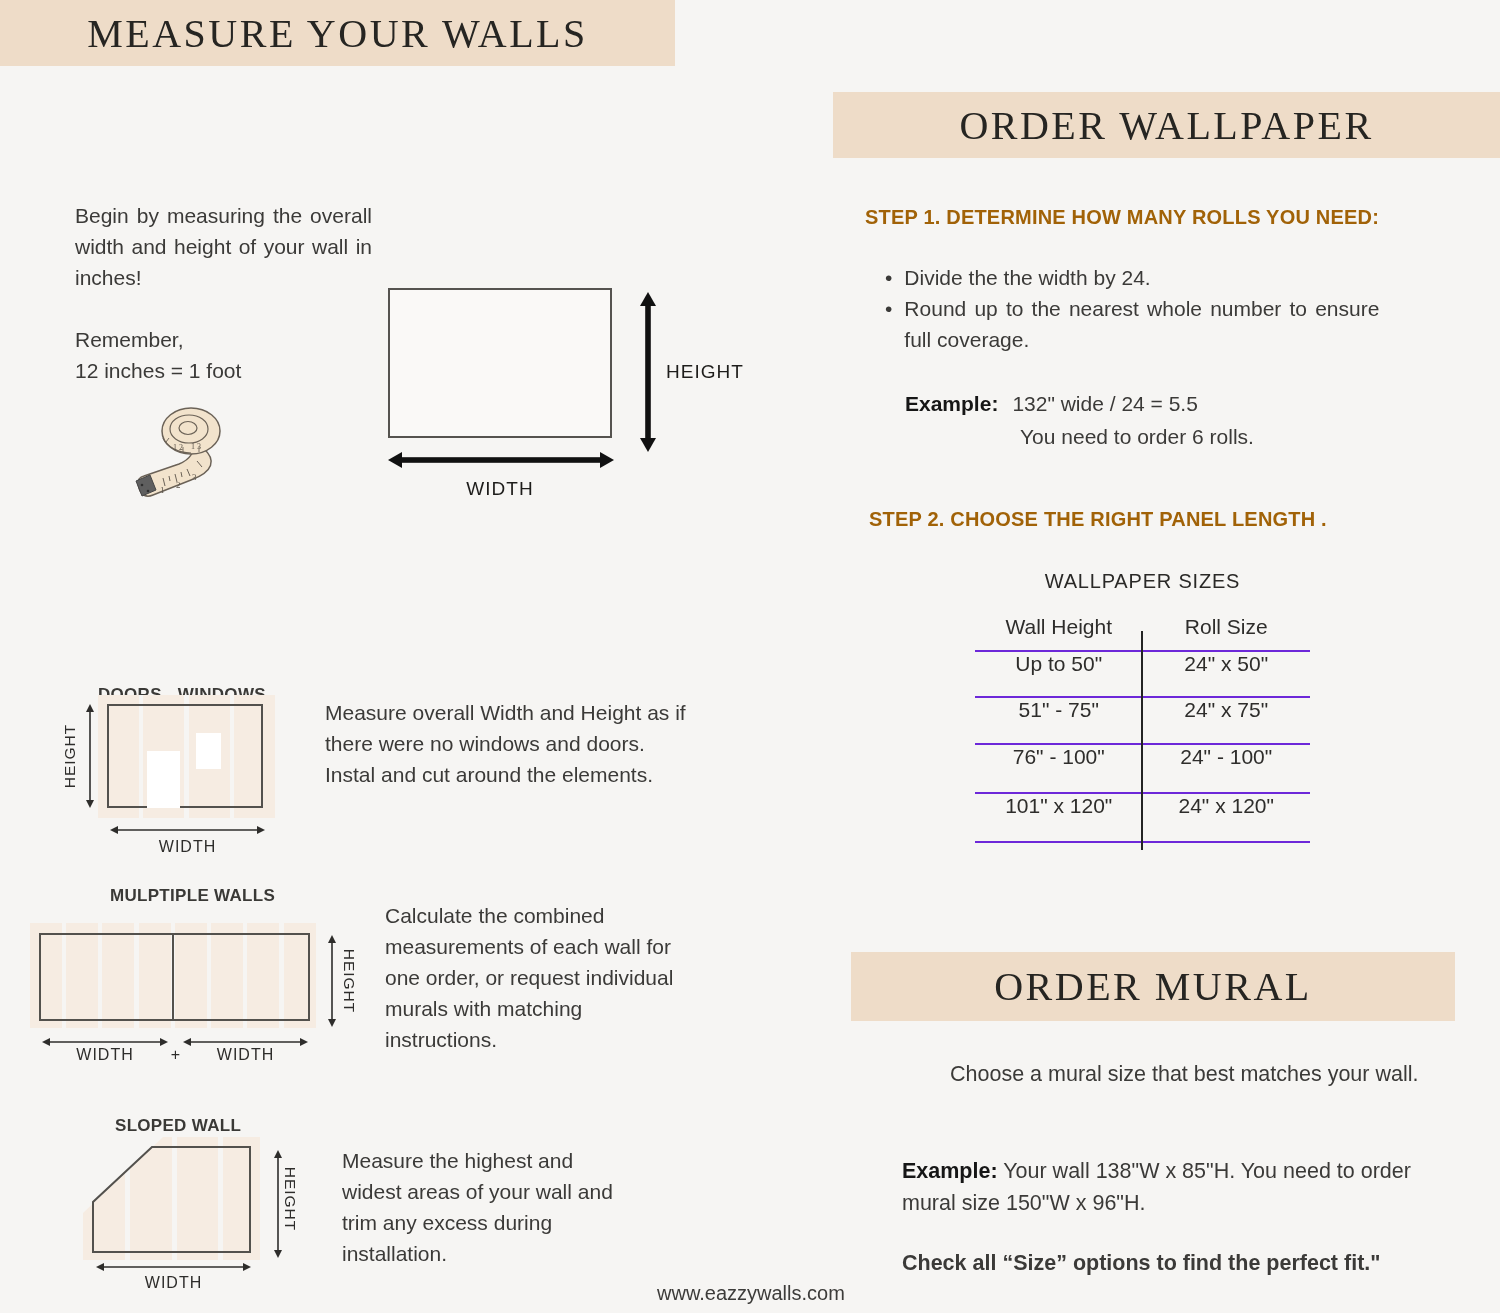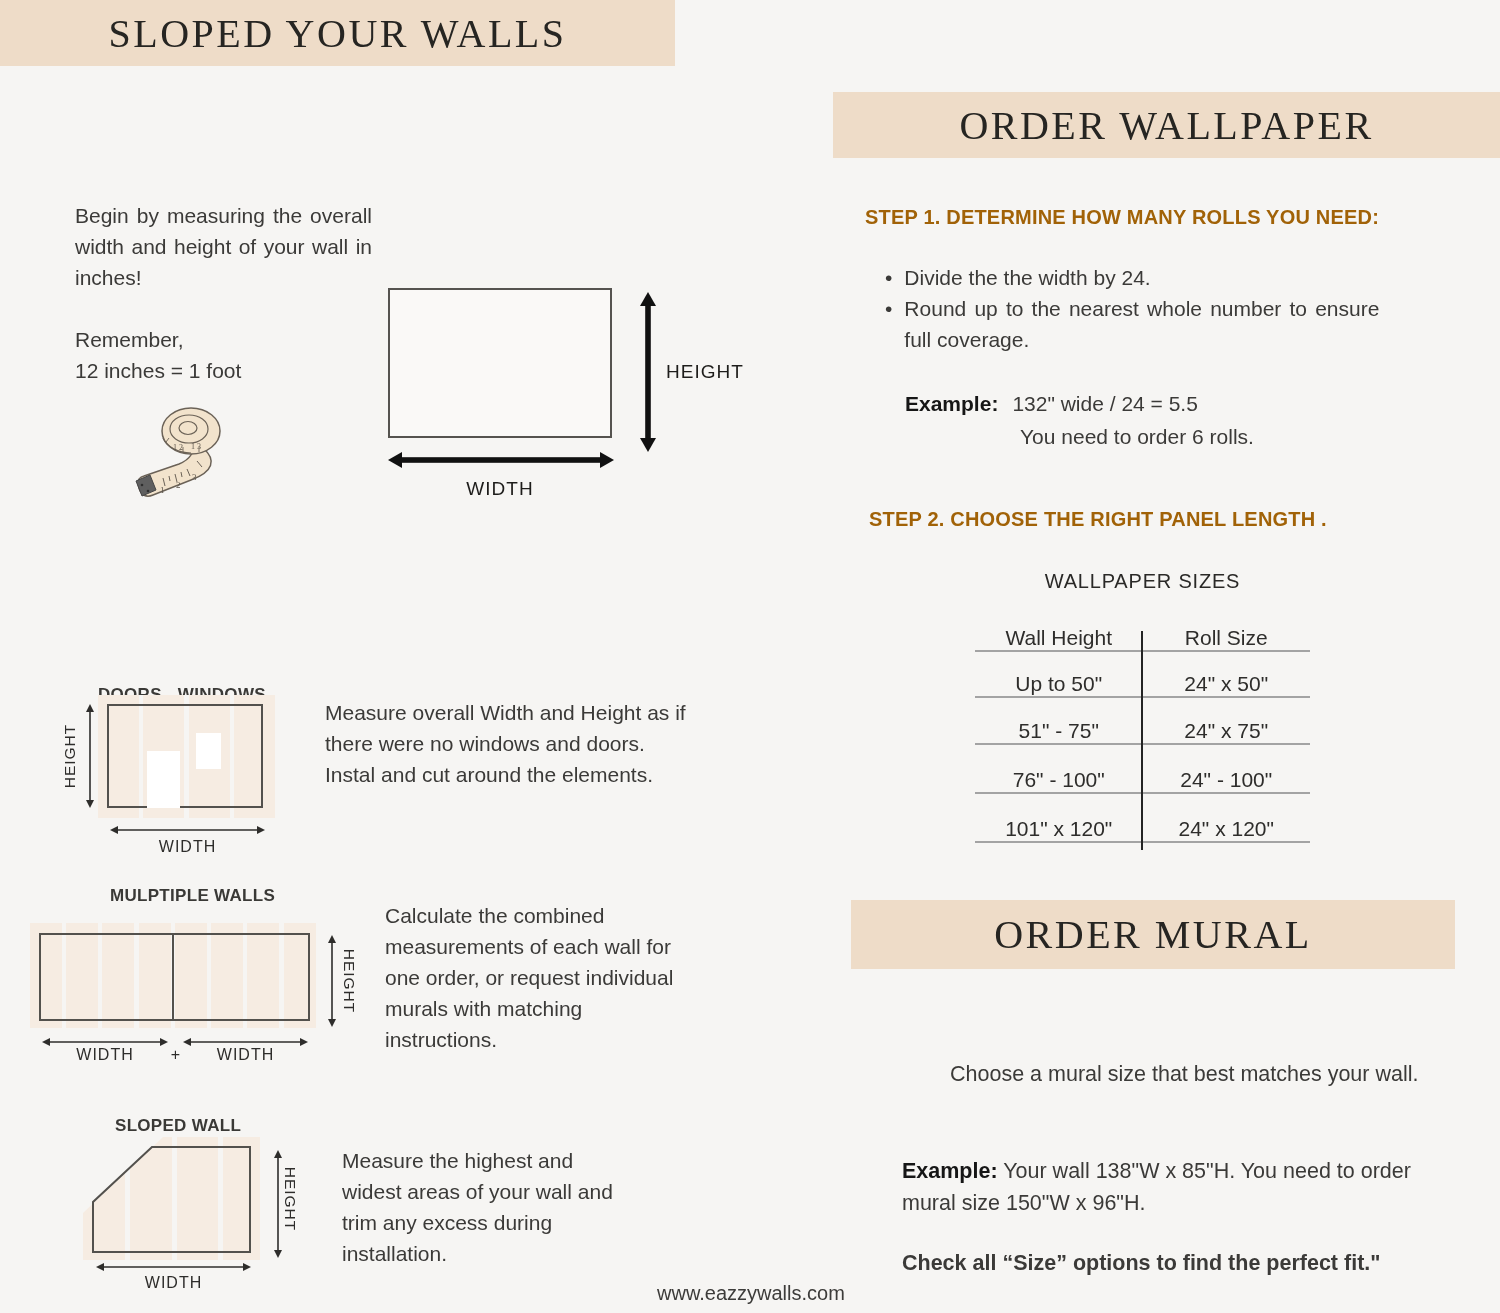--- a/index.html
+++ b/index.html
@@ -19,33 +19,33 @@
   .mini-head{font-size:17px;font-weight:bold;color:#3A3936;letter-spacing:0.3px;}
   .step-head{font-size:20px;font-weight:bold;color:#a16207;letter-spacing:0.2px;white-space:nowrap;}
   .dim-label{font-size:16px;color:#2E2D2B;letter-spacing:1px;text-align:center;}
   .vlabel{width:70px;height:18px;text-align:center;font-size:15.5px;color:#2E2D2B;letter-spacing:1px;}
   .rot-ccw{transform:rotate(-90deg);transform-origin:center;}
   .rot-cw{transform:rotate(90deg);transform-origin:center;}
   .outline-rect{border:2px solid #53514D;background:transparent;box-sizing:border-box;}
   .stripes-4{background:repeating-linear-gradient(to right,#F6ECE2 0px,#F6ECE2 41px,#F6F5F3 41px,#F6F5F3 45.33px);}
   .stripes-8{background:repeating-linear-gradient(to right,#F6ECE2 0px,#F6ECE2 32px,#F6F5F3 32px,#F6F5F3 36.25px);}
   .white-box{background:#ffffff;}
-  .table-row{display:flex;border-bottom:2px solid #a3a3a3;align-items:flex-end;}
+  .table-row{display:flex;border-bottom:2px solid #6d28d9;align-items:flex-start;}
   .table-cell{width:50%;text-align:center;font-size:21px;color:#2E2D2B;}
   .bullet-row{display:flex;gap:12px;}
   .bullet-dot{font-size:21px;line-height:31px;}
   b.inline-label{color:#161616;}
 </style>
 </head>
 <body>
 
 <div id="canvas">
 
   <div class="abs banner" style="left:0;top:92;width:675px;height:66px;font-size:40px;">
-    <span>SLOPED YOUR WALLS</span>
+    <span>MEASURE YOUR WALLS</span>
   </div>
 
   <div class="abs body-text justify" style="left:75px;top:200px;width:297px;">Begin by measuring the overall width and height of your wall in inches!</div>
 
   <div class="abs body-text" style="left:75px;top:324px;width:300px;">
     <div>Remember,</div>
     <div>12 inches = 1 foot</div>
   </div>
 
   <svg class="abs" style="left:133px;top:398px;" width="120" height="110" viewBox="0 0 120 110">
@@ -225,21 +225,21 @@
       <div class="table-cell">76" - 100"</div>
       <div class="table-cell">24" - 100"</div>
     </div>
     <div class="table-row" style="height:47px;">
       <div class="table-cell">101" x 120"</div>
       <div class="table-cell">24" x 120"</div>
     </div>
   </div>
   <div class="abs" style="left:1141px;top:631px;width:2px;height:219px;background:#242424;"></div>
 
-  <div class="abs banner" style="left:851px;top:900px;width:604px;height:69px;font-size:40px;">
+  <div class="abs banner" style="left:851px;top:952px;width:604px;height:69px;font-size:40px;">
     <span>ORDER MURAL</span>
   </div>
 
   <div class="abs body-text" style="left:950px;top:1058px;width:520px;font-size:21.5px;line-height:32px;">Choose a mural size that best matches your wall.</div>
 
   <div class="abs body-text" style="left:902px;top:1155px;width:528px;font-size:21.5px;line-height:32px;">
     <b class="inline-label">Example:</b>
     <span>Your wall 138"W x 85"H. You need to order mural size 150"W x 96"H.</span>
   </div>
 

